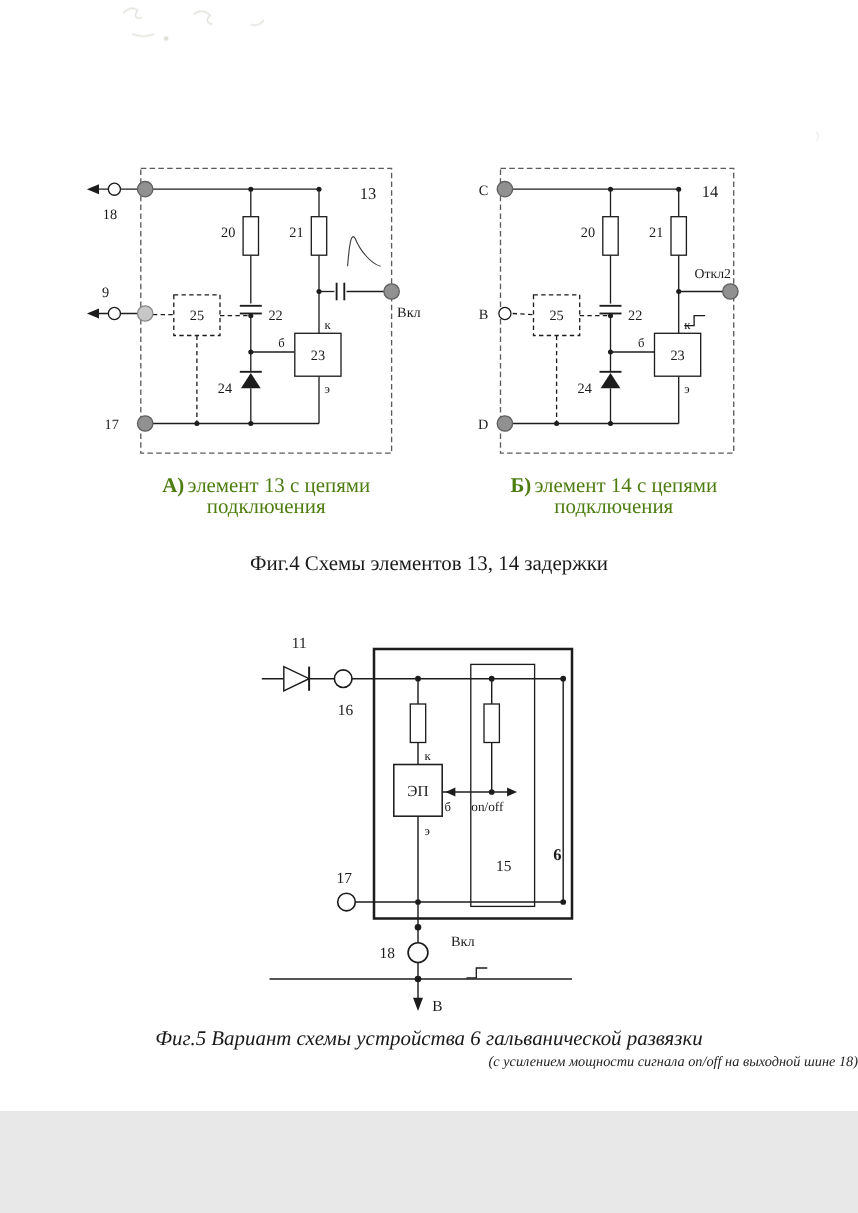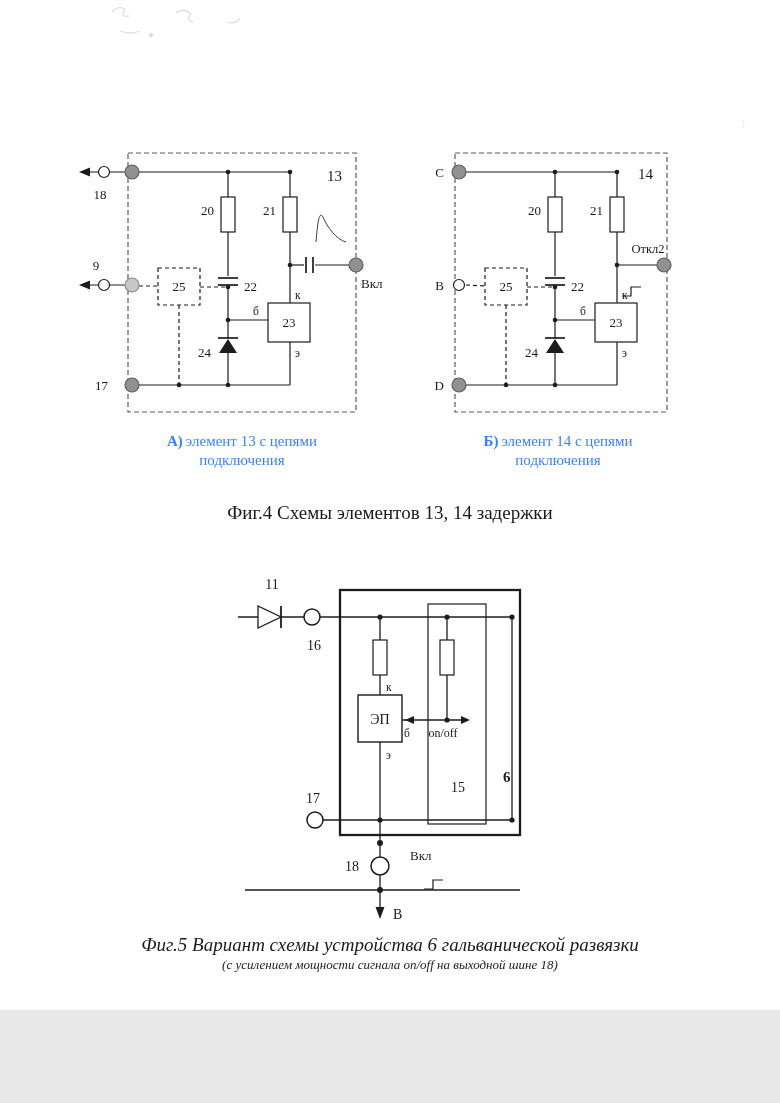--- a/index.html
+++ b/index.html
@@ -11,36 +11,36 @@
     overflow:hidden;
     font-family:"Liberation Serif",serif;
     color:#1a1a1a;
   }
   svg{position:absolute;left:0;top:0;}
   svg text{font-family:"Liberation Serif",serif;fill:#1a1a1a;}
   .caption-small{
     position:absolute;
     width:200px;
     text-align:center;
-    font-size:15px;
+    font-size:19px;
     line-height:19px;
-    color:#3b82f6;
+    color:#4d7c0f;
   }
   .caption-small .pfx{font-weight:bold;margin-right:3px;}
   .fig-caption{
     position:absolute;
     left:0;width:780px;
     text-align:center;
     font-size:19px;
     color:#1a1a1a;
   }
   .fig-subcaption{
     position:absolute;
     left:0;width:780px;
-    text-align:center;
+    text-align:right;
     font-size:13px;
     font-style:italic;
     color:#222;
   }
 </style>
 </head>
 <body>
 
 <div class="page">
 

